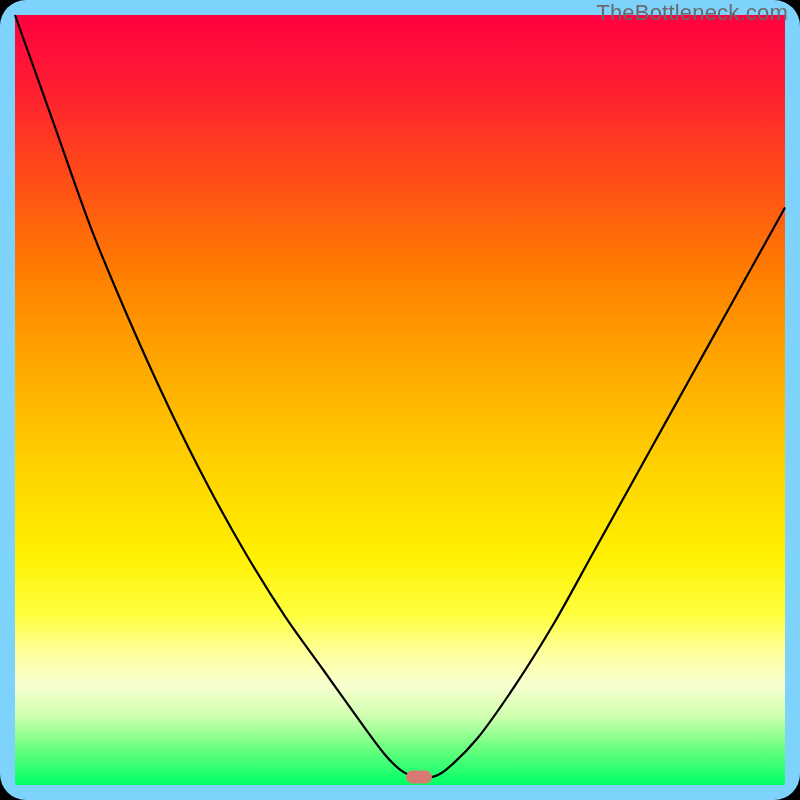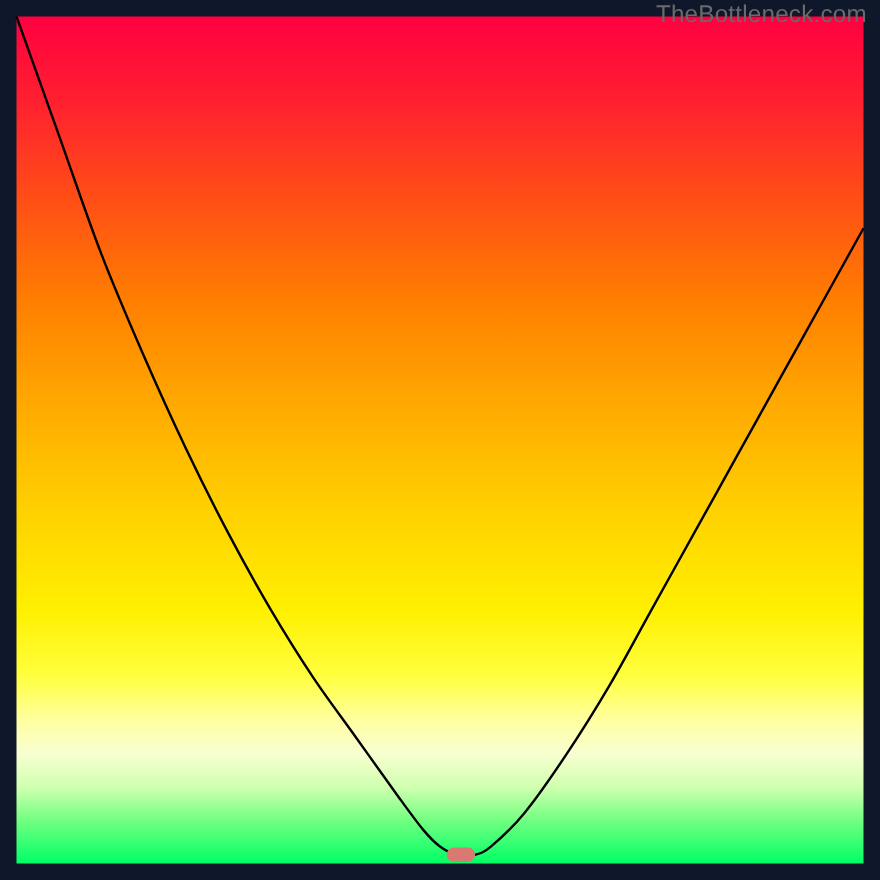--- a/index.html
+++ b/index.html
@@ -8,21 +8,22 @@
     width: 800px;
     height: 800px;
     background: #000;
     font-family: Arial, Helvetica, sans-serif;
     overflow: hidden;
   }
   .stage {
     position: relative;
     width: 800px;
     height: 800px;
-    background: #0f172a;
+    background: #7dd3fc;
+    border-radius: 26px;
   }
   .plot {
     position: absolute;
     left: 15px;
     top: 15px;
     width: 770px;
     height: 770px;
     background: linear-gradient(to bottom,
       #ff0040 0%,
       #ff2030 10%,

